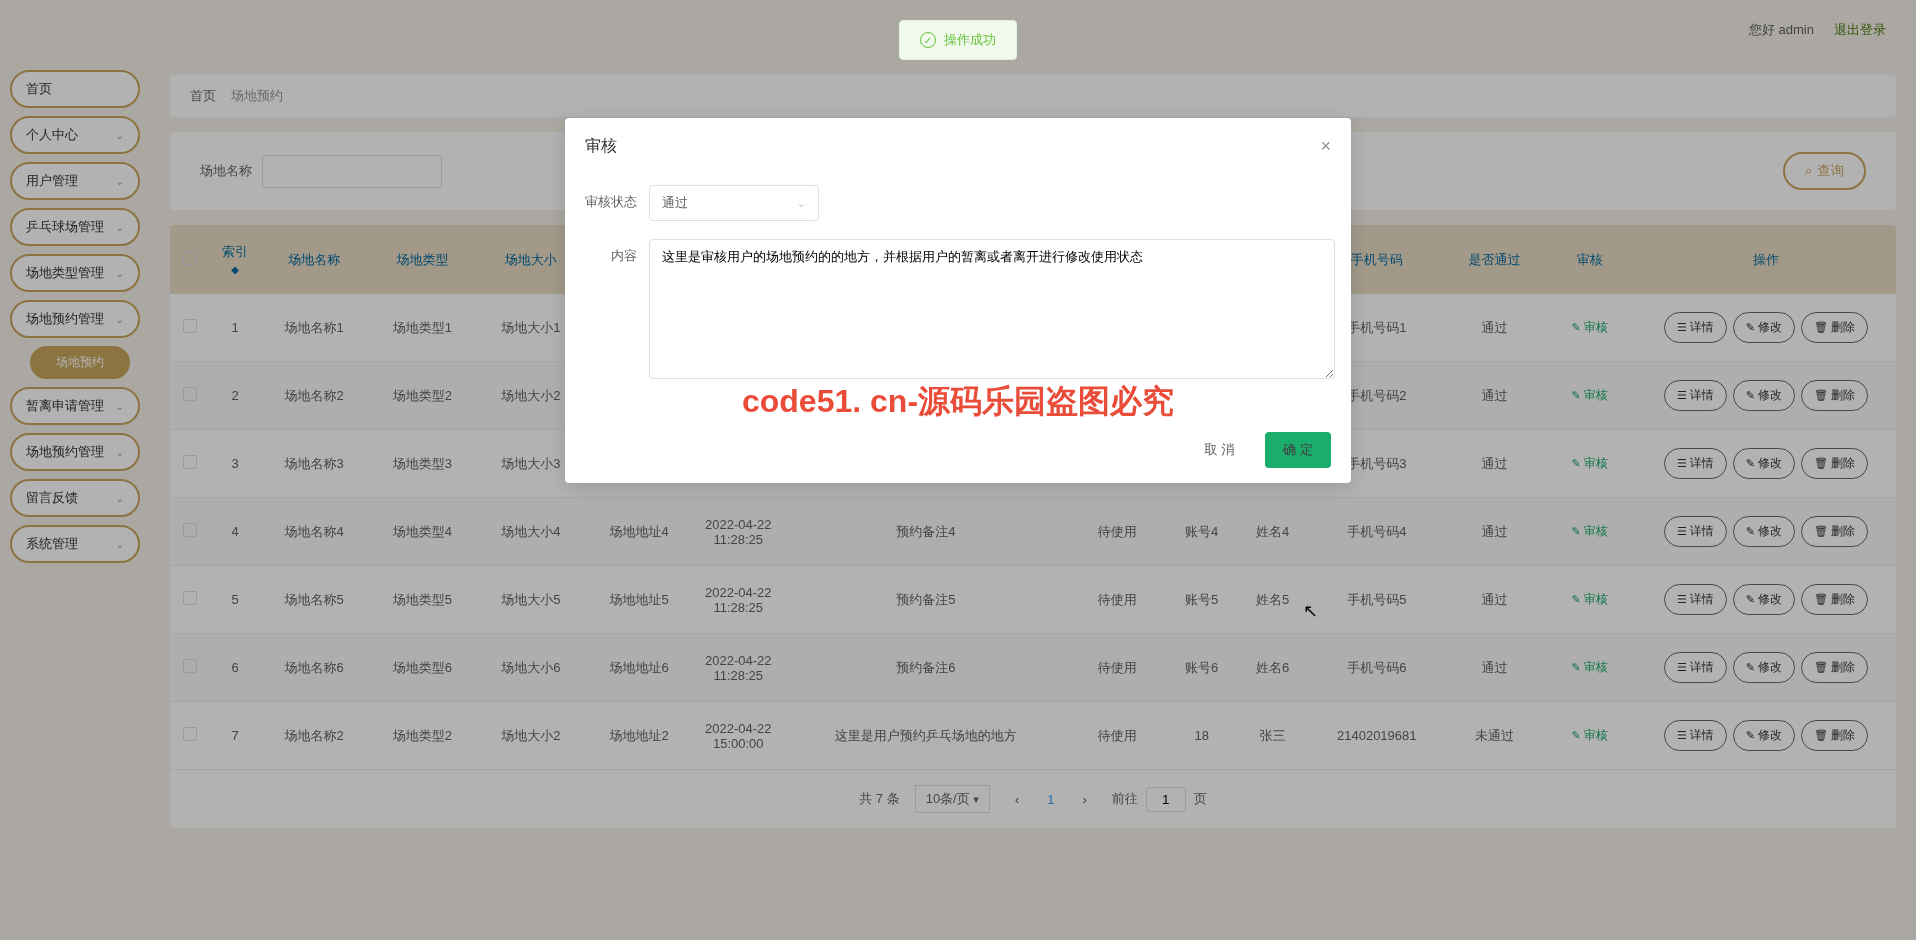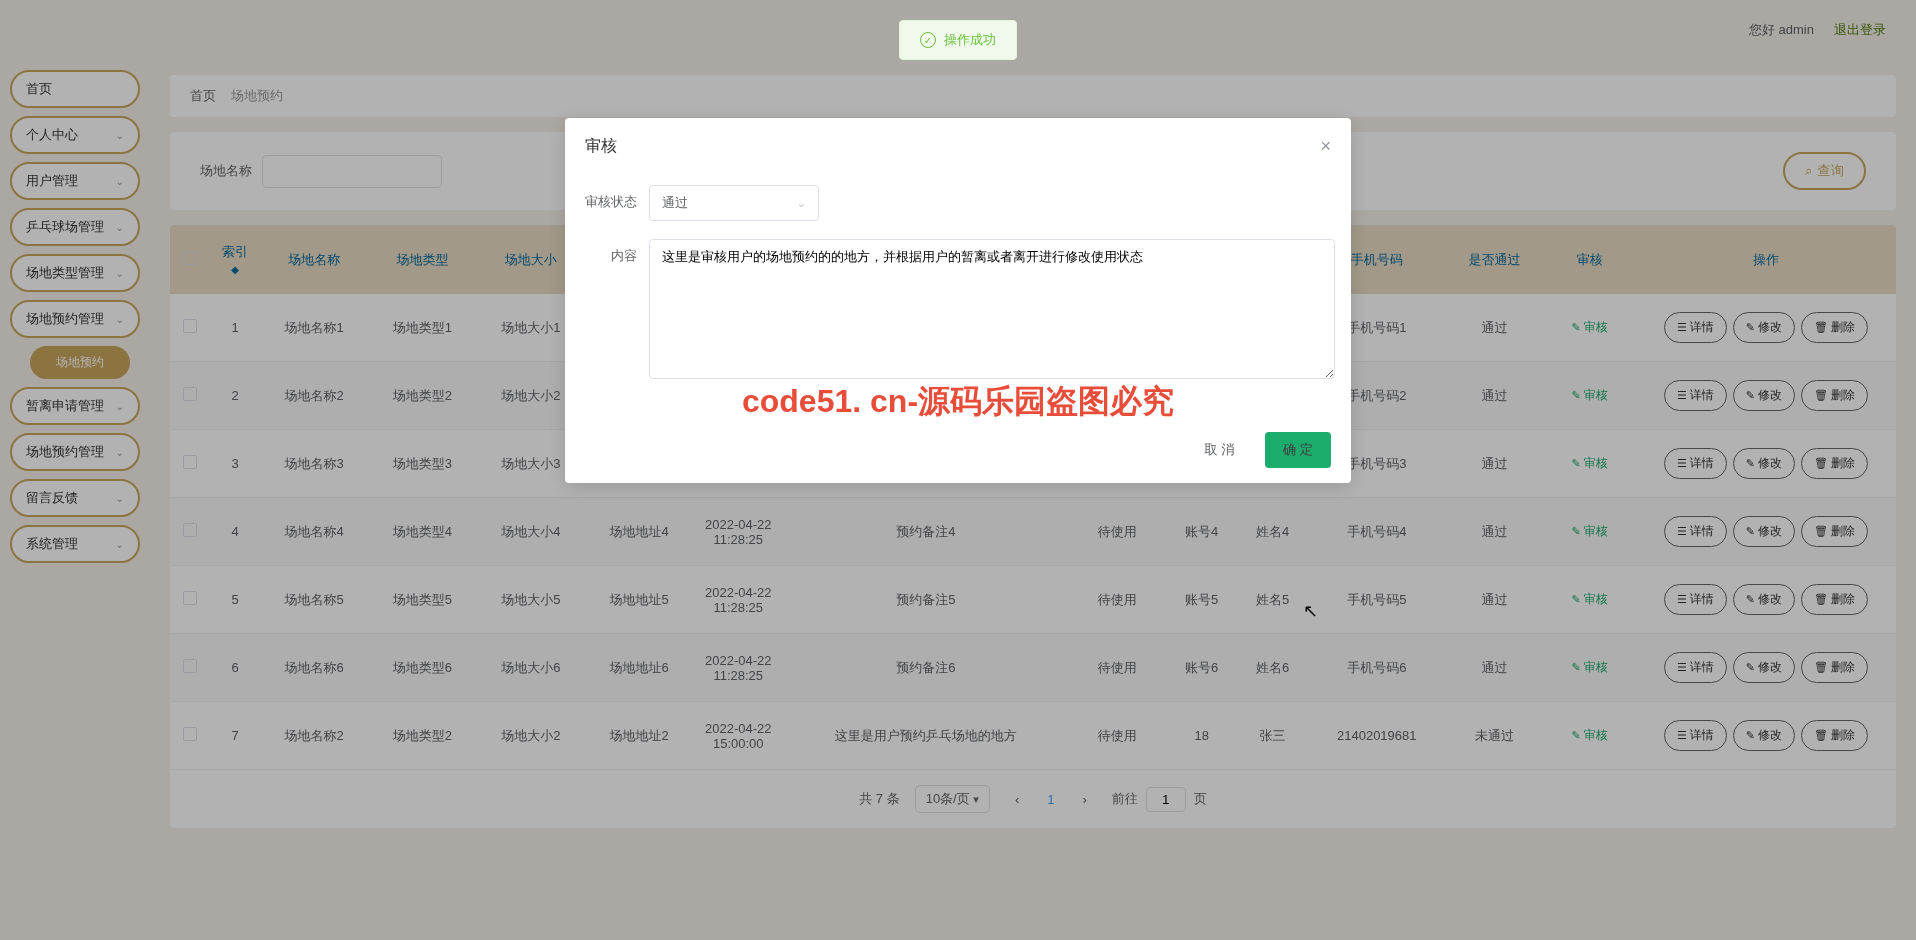--- a/index.html
+++ b/index.html
@@ -29,21 +29,21 @@
     table { width: 100%; border-collapse: collapse; }
     thead { background: #e8dcc4; }
     th { padding: 18px 8px; text-align: center; font-weight: normal; color: #0369a1; font-size: 13px; }
     td { padding: 18px 8px; text-align: center; border-bottom: 1px solid #ebeef5; color: #606266; font-size: 13px; }
     tbody tr:nth-child(even) { background: #fafafa; }
     .checkbox { width: 14px; height: 14px; border: 1px solid #dcdfe6; border-radius: 2px; display: inline-block; }
     .btn-action { border: 1px solid #666; border-radius: 16px; padding: 6px 12px; background: #fff; cursor: pointer; display: inline-flex; align-items: center; gap: 3px; color: #333; font-size: 12px; margin: 0 3px; }
     .btn-audit { color: #1aad6c; border: none; background: none; cursor: pointer; padding: 6px; font-size: 12px; display: inline-flex; align-items: center; gap: 3px; }
     
     .pagination { padding: 15px; display: flex; align-items: center; justify-content: center; gap: 15px; color: #666; }
-    .page-size { border: 1px solid #dcdfe6; padding: 4px 10px; border-radius: 5px; background: #fff; }
+    .page-size { border: 1px solid #dcdfe6; padding: 4px 10px; border-radius: 0; background: #fff; }
     .page-nav { display: flex; align-items: center; gap: 8px; }
     .page-btn { padding: 4px 10px; cursor: pointer; color: #606266; }
     .page-btn.active { color: #409eff; }
     .page-jump { display: flex; align-items: center; gap: 8px; }
     .page-input { width: 40px; border: 1px solid #dcdfe6; padding: 4px; text-align: center; border-radius: 4px; }
     
     .overlay { position: fixed; inset: 0; background: rgba(0,0,0,0.3); z-index: 100; }
     .modal { position: fixed; left: 50%; top: 118px; transform: translateX(-50%); width: 786px; background: #fff; border-radius: 4px; z-index: 101; box-shadow: 0 4px 20px rgba(0,0,0,0.15); }
     .modal-header { padding: 18px 20px; display: flex; justify-content: space-between; align-items: center; }
     .modal-title { font-size: 16px; color: #303133; }

